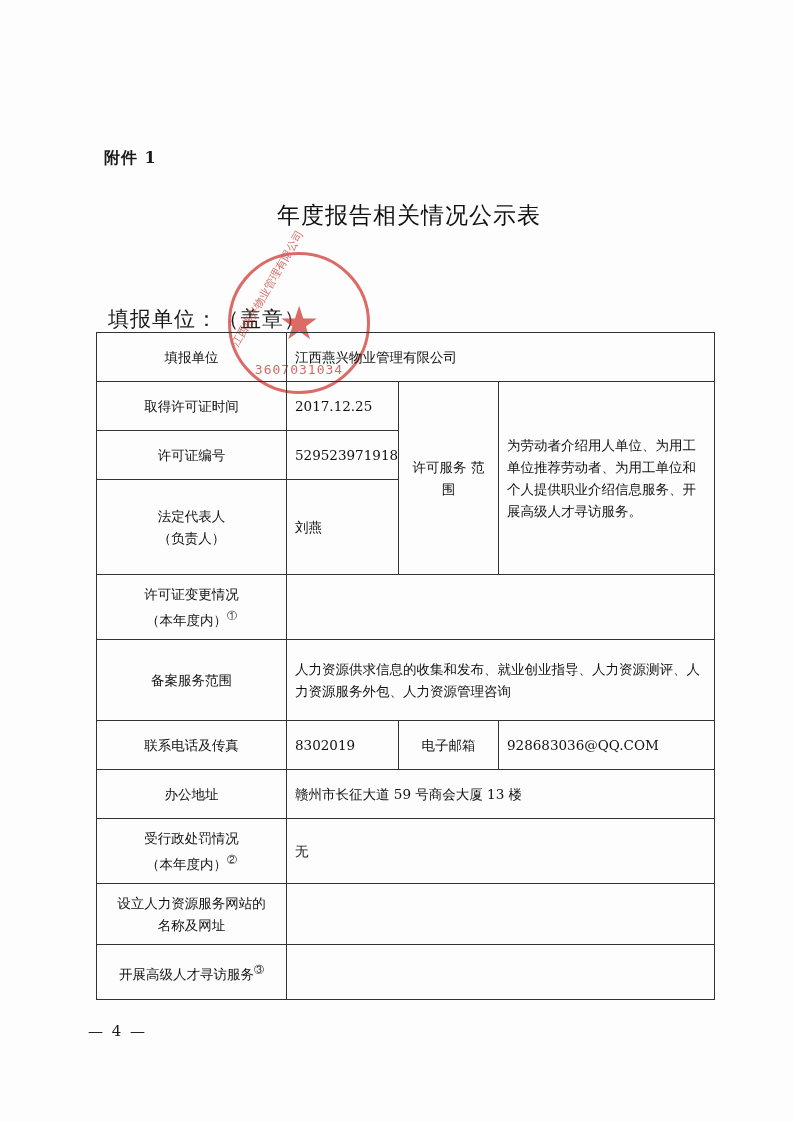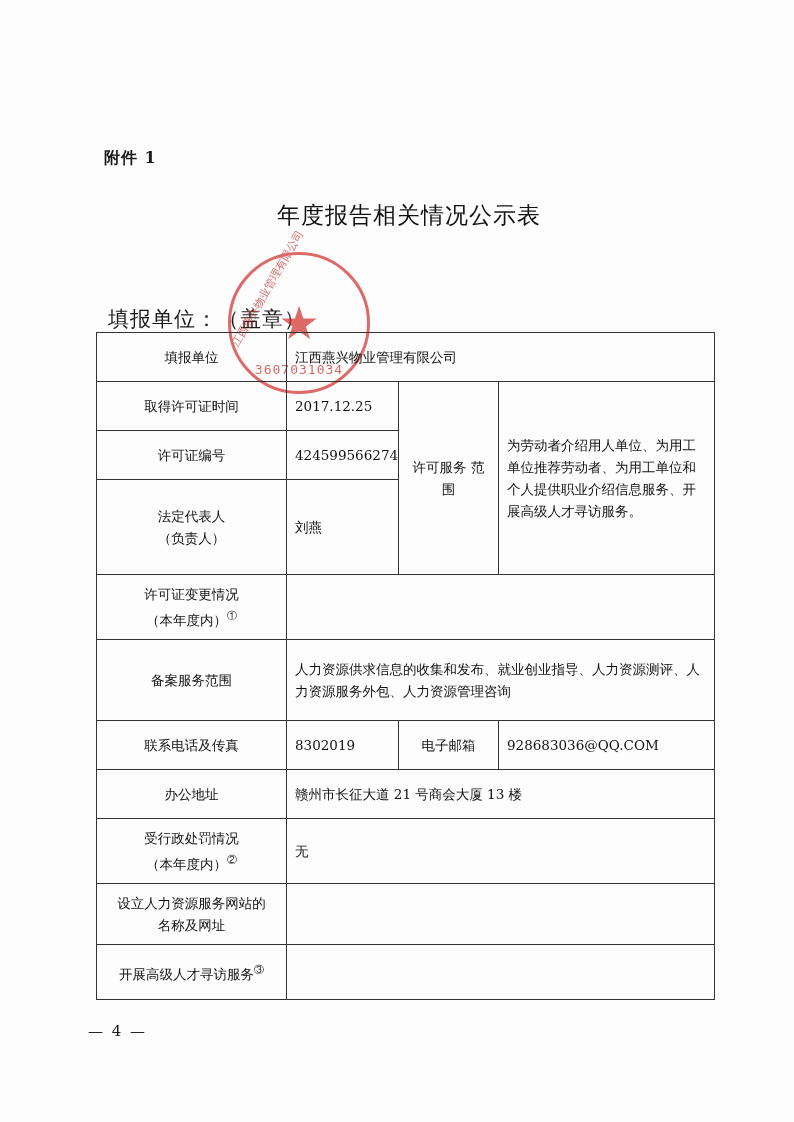--- a/index.html
+++ b/index.html
@@ -191,21 +191,21 @@
         <td class="value">2017.12.25</td>
         <td class="scope-label" rowspan="3">
           <span class="sub">许可服务</span>
           <span class="sub">范围</span>
         </td>
         <td class="scope-cell" rowspan="3">为劳动者介绍用人单位、为用工单位推荐劳动者、为用工单位和个人提供职业介绍信息服务、开展高级人才寻访服务。</td>
       </tr>
 
       <tr class="r-tall">
         <td class="label">许可证编号</td>
-        <td class="value">424599566274</td>
+        <td class="value">529523971918</td>
       </tr>
 
       <tr>
         <td class="label" style="height:86px">
           <span class="sub">法定代表人</span>
           <span class="sub">（负责人）</span>
         </td>
         <td class="value">刘燕</td>
       </tr>
 
@@ -224,21 +224,21 @@
 
       <tr class="r-tall">
         <td class="label">联系电话及传真</td>
         <td class="value">8302019</td>
         <td class="label">电子邮箱</td>
         <td class="value">928683036@QQ.COM</td>
       </tr>
 
       <tr class="r-tall">
         <td class="label">办公地址</td>
-        <td class="value" colspan="3">赣州市长征大道 21 号商会大厦 13 楼</td>
+        <td class="value" colspan="3">赣州市长征大道 59 号商会大厦 13 楼</td>
       </tr>
 
       <tr>
         <td class="label" style="height:56px">
           <span class="sub">受行政处罚情况</span>
           <span class="sub"><span>（本年度内）</span><span class="circled">②</span></span>
         </td>
         <td class="value" colspan="3">无</td>
       </tr>
 

